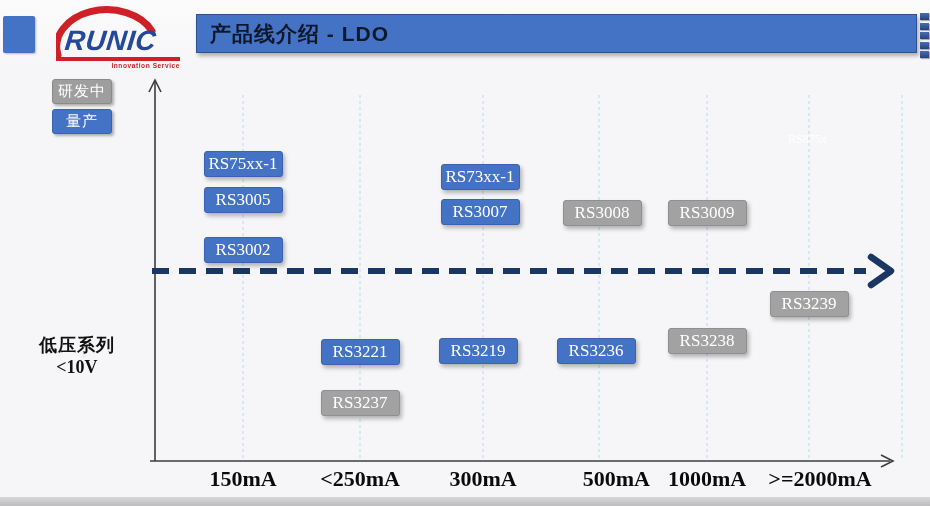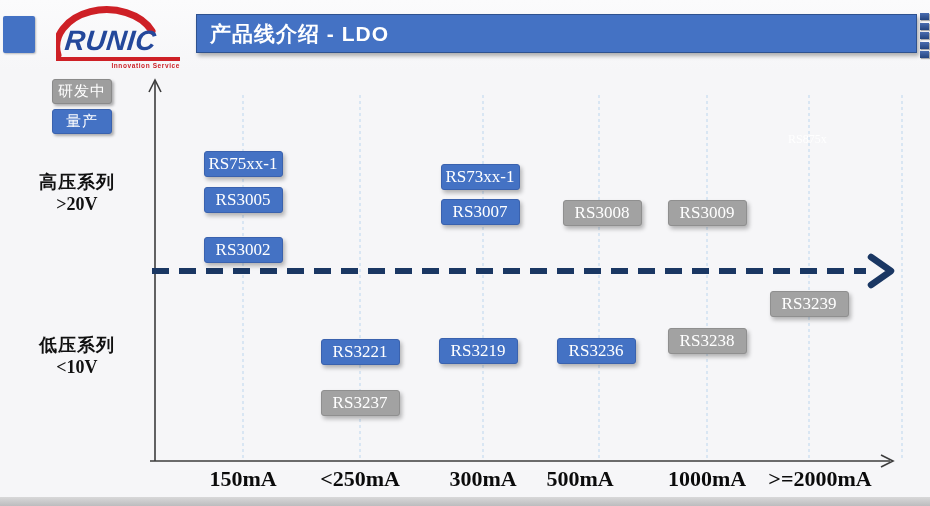--- a/index.html
+++ b/index.html
@@ -30,21 +30,21 @@
     position:absolute;right:0;top:57px;font-size:6.5px;font-weight:bold;
     color:#CC2127;letter-spacing:.6px;white-space:nowrap;
   }
   
   .title-bar{
     position:absolute;left:196px;top:14px;width:721px;height:39px;
     background:#4472C4;border:1px solid #2F528F;box-sizing:border-box;
     box-shadow:2px 3px 4px rgba(0,0,0,.3);
     display:flex;align-items:center;
   }
-  .title-bar span{color:#ffffff;font-weight:bold;font-size:21px;padding-left:13px;letter-spacing:1px;}
+  .title-bar span{color:#0f172a;font-weight:bold;font-size:21px;padding-left:13px;letter-spacing:1px;}
   
   .stripes{position:absolute;left:920px;top:13px;width:9px;height:48px;}
   .stripe{width:9px;height:7px;margin-bottom:2.6px;background:linear-gradient(#4a6db0,#24447e);box-shadow:1px 1px 1px rgba(0,0,0,.3);}
   
   .legend{position:absolute;left:52px;top:79px;width:76px;}
   .chip{
     width:60px;height:25px;margin-bottom:5px;border-radius:3px;
     color:#fff;font-size:15px;display:flex;align-items:center;justify-content:center;
     box-shadow:2px 2px 3px rgba(0,0,0,.3);box-sizing:border-box;letter-spacing:1px;
   }
@@ -102,24 +102,20 @@
       <div class="stripe"></div>
       <div class="stripe"></div>
       <div class="stripe"></div>
     </div>
 
   <div class="legend" id="legend">
       <div class="chip" style="background: rgb(158, 158, 158); border: 1px solid rgb(138, 138, 138);">研发中</div>
       <div class="chip" style="background: rgb(68, 114, 196); border: 1px solid rgb(58, 98, 174); text-align: right;">量产</div>
     </div>
 
-  <div class="row-label row-hv">
-    <div class="cjk">高压系列</div>
-    <div class="sub">&gt;20V</div>
-  </div>
   <div class="row-label row-lv">
     <div class="cjk">低压系列</div>
     <div class="sub">&lt;10V</div>
   </div>
 
   <svg class="chart-svg" width="930" height="506" viewBox="0 0 930 506">
     <g id="gridlines">
         <line x1="243" x2="243" y1="95" y2="459" stroke="#BCD6EE" stroke-width="1" stroke-dasharray="3 3"></line>
         <line x1="360" x2="360" y1="95" y2="459" stroke="#BCD6EE" stroke-width="1" stroke-dasharray="3 3"></line>
         <line x1="483" x2="483" y1="95" y2="459" stroke="#BCD6EE" stroke-width="1" stroke-dasharray="3 3"></line>
@@ -151,21 +147,21 @@
       <div class="pbox" style="left: 320.5px; top: 390px; background: rgb(162, 162, 162); border: 1px solid rgb(143, 143, 143);">RS3237</div>
       <div class="pbox" style="left: 438.5px; top: 338px; background: rgb(68, 114, 196); border: 1px solid rgb(58, 98, 174);">RS3219</div>
       <div class="pbox" style="left: 556.5px; top: 338px; background: rgb(68, 114, 196); border: 1px solid rgb(58, 98, 174);">RS3236</div>
       <div class="pbox" style="left: 667.5px; top: 328px; background: rgb(162, 162, 162); border: 1px solid rgb(143, 143, 143);">RS3238</div>
       <div class="pbox" style="left: 769.5px; top: 291px; background: rgb(162, 162, 162); border: 1px solid rgb(143, 143, 143);">RS3239</div>
     </div>
   <div id="xlabels">
       <div class="xlab" style="left: 188px;">150mA</div>
       <div class="xlab" style="left: 305px;">&lt;250mA</div>
       <div class="xlab" style="left: 428px;">300mA</div>
-      <div class="xlab" style="left: 525px;">500mA</div>
+      <div class="xlab" style="left: 540px; text-align: right;">500mA</div>
       <div class="xlab" style="left: 652px;">1000mA</div>
       <div class="xlab" style="left: 765px;">&gt;=2000mA</div>
     </div>
 
   <div class="watermark">RS875x</div>
 
   <div class="bottom-strip"></div>
 </div>
 
 </body></html>

